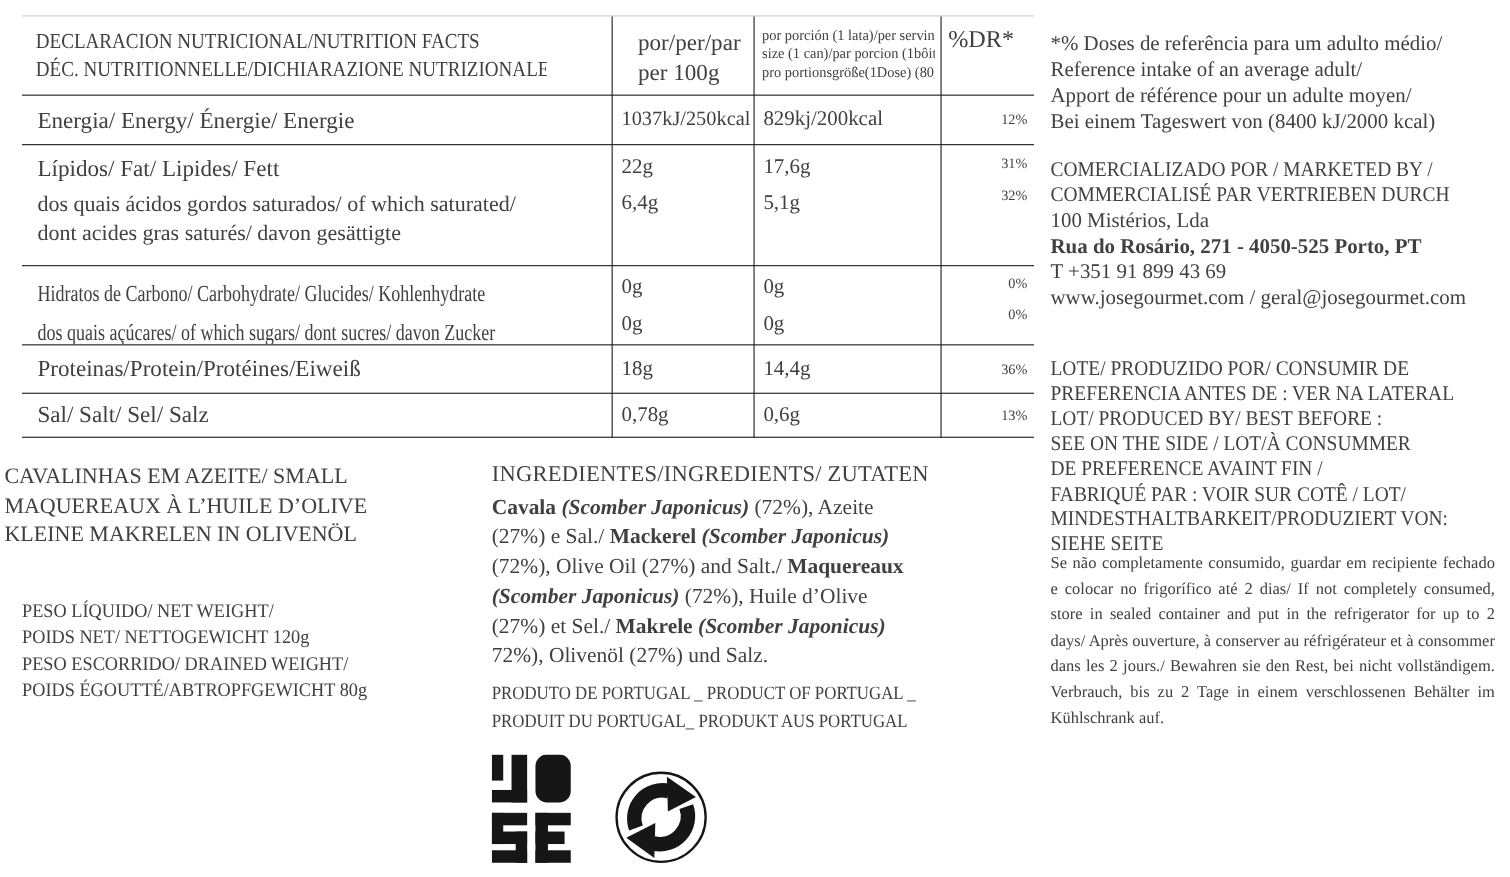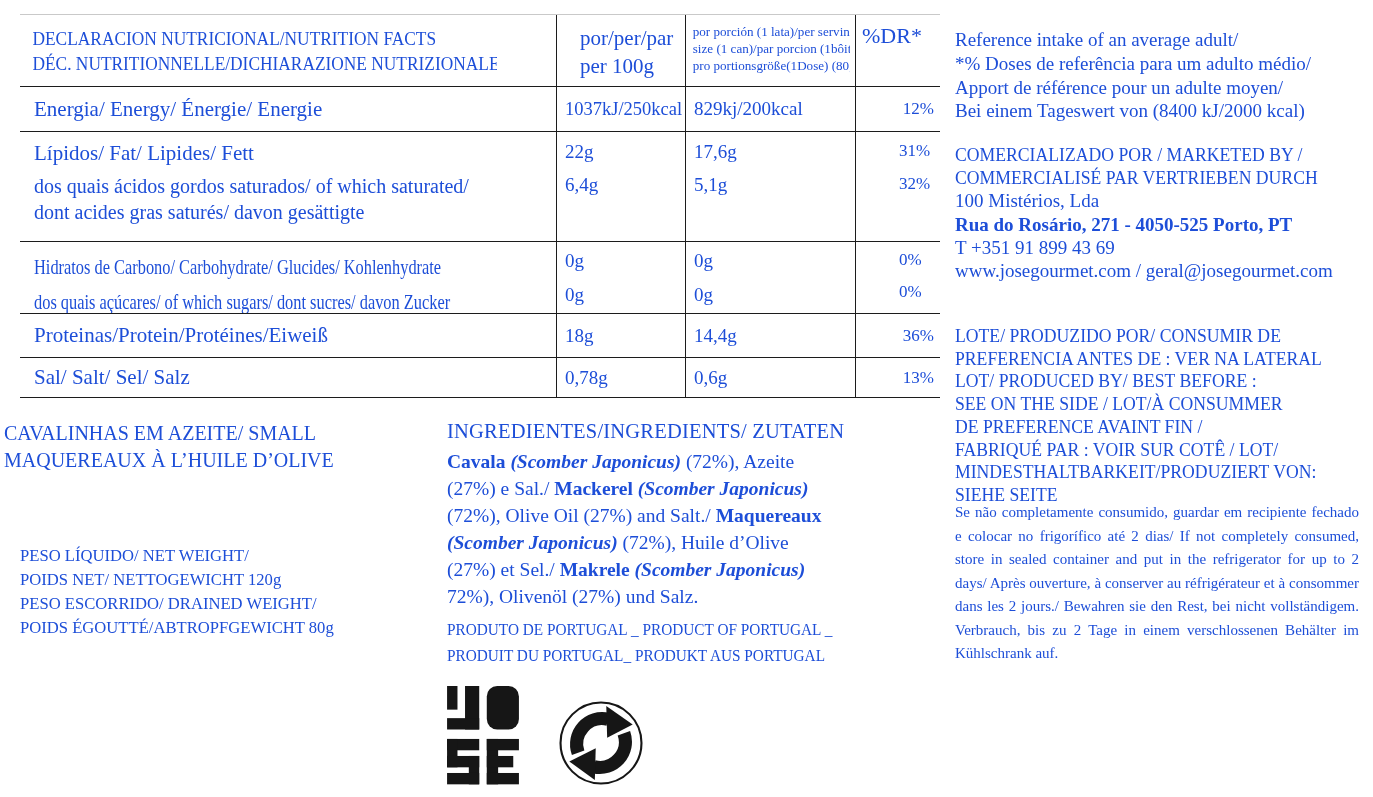--- a/index.html
+++ b/index.html
@@ -1,31 +1,31 @@
 <!DOCTYPE html>
 <html><head>
 <meta charset="utf-8">
 <style>
   html,body{margin:0;padding:0;background:#fff;}
   #canvas{position:relative;width:1373px;height:797px;background:#ffffff;overflow:hidden;
-          font-family:"Liberation Serif", serif;color:#1d4ed8;}
+          font-family:"Liberation Serif", serif;color:#404040;}
   
   #ntable{position:absolute;left:20px;top:14px;width:920px;height:383px;border-top:1px solid #c9c9c9;box-sizing:content-box;}
   .vline{position:absolute;top:0;bottom:0;width:1px;background:#1c1c1c;}
   .trow{display:grid;grid-template-columns:536px 129px 170px 85px;border-bottom:1px solid #1c1c1c;box-sizing:border-box;}
   .r-head{height:72px;}
   .r-energy{height:45px;}
   .r-fat{height:110px;}
   .r-carb{height:72px;}
   .r-prot{height:44px;}
   .r-salt{height:40px;}
   .cell{overflow:hidden;}
   .c-label{padding-left:14px;}
   .c-val{padding-left:9px;font-size:19px;}
-  .c-dr{text-align:left;padding-right:6px;font-size:17px;padding-left:44px;}
+  .c-dr{text-align:right;padding-right:6px;font-size:13px;padding-left:44px;}
   .vcenter{display:flex;align-items:center;}
   .vcenter.c-dr{justify-content:flex-end;}
   .h-label{padding-top:11px;font-size:19.5px;line-height:25px;transform:scaleX(.89);transform-origin:left top;white-space:nowrap;}
   .h-per100{padding-top:9px;padding-left:24px;font-size:21px;line-height:28px;}
   .h-serv{padding:8px 2px 0 8px;font-size:13.5px;line-height:17px;white-space:nowrap;transform:scaleX(.97);transform-origin:left top;}
   .h-dr{padding-top:8px;padding-left:7px;font-size:22px;}
   .lab-main{font-size:21px;}
   .fat-pad{padding-top:9px;}
   .fat-sub{font-size:20px;line-height:26px;margin-top:7px;}
   .val-2 > div + div{margin-top:11px;}
@@ -142,20 +142,21 @@
       <div class="cell c-label lab-main vcenter">Sal/ Salt/ Sel/ Salz</div>
       <div class="cell c-val vcenter">0,78g</div>
       <div class="cell c-val vcenter">0,6g</div>
       <div class="cell c-dr vcenter">13%</div>
     </div>
   </div>
 
   <div id="product-name" class="blk">
       <div>CAVALINHAS EM AZEITE/ SMALL</div>
       <div>MAQUEREAUX À L’HUILE D’OLIVE</div>
+      <div>KLEINE MAKRELEN IN OLIVENÖL</div>
     </div>
   <div id="weights" class="blk">
       <div>PESO LÍQUIDO/ NET WEIGHT/</div>
       <div>POIDS NET/ NETTOGEWICHT 120g</div>
       <div>PESO ESCORRIDO/ DRAINED WEIGHT/</div>
       <div>POIDS ÉGOUTTÉ/ABTROPFGEWICHT 80g</div>
     </div>
 
   <div id="ingredients" class="blk">
     <div class="ing-title">INGREDIENTES/INGREDIENTS/ ZUTATEN</div>
@@ -199,22 +200,22 @@
     <svg width="88" height="88" viewBox="0 0 100 100" xmlns="http://www.w3.org/2000/svg">
       <circle cx="50" cy="50" r="46" fill="none" stroke="#161616" stroke-width="2.4"></circle>
       <path d="M 24 61 A 29 29 0 0 1 58 23" fill="none" stroke="#161616" stroke-width="15"></path>
       <polygon points="56,8 86,29 57,44" fill="#161616"></polygon>
       <path d="M 76 39 A 29 29 0 0 1 42 77" fill="none" stroke="#161616" stroke-width="15"></path>
       <polygon points="44,56 14,71 43,92" fill="#161616"></polygon>
     </svg>
   </div>
 
   <div id="ref-block" class="blk rcol">
+      <div>*% Doses de referência para um adulto médio/</div>
       <div>Reference intake of an average adult/</div>
-      <div>*% Doses de referência para um adulto médio/</div>
       <div>Apport de référence pour un adulte moyen/</div>
       <div>Bei einem Tageswert von (8400 kJ/2000 kcal)</div>
     </div>
 
   <div id="marketed-block" class="blk rcol">
     <div class="caps-cond">COMERCIALIZADO POR  / MARKETED BY /</div>
     <div class="caps-cond">COMMERCIALISÉ PAR VERTRIEBEN DURCH</div>
     <div>100 Mistérios, Lda</div>
     <div class="semib">Rua do Rosário, 271 - 4050-525 Porto, PT</div>
     <div>T +351 91 899 43 69</div>

